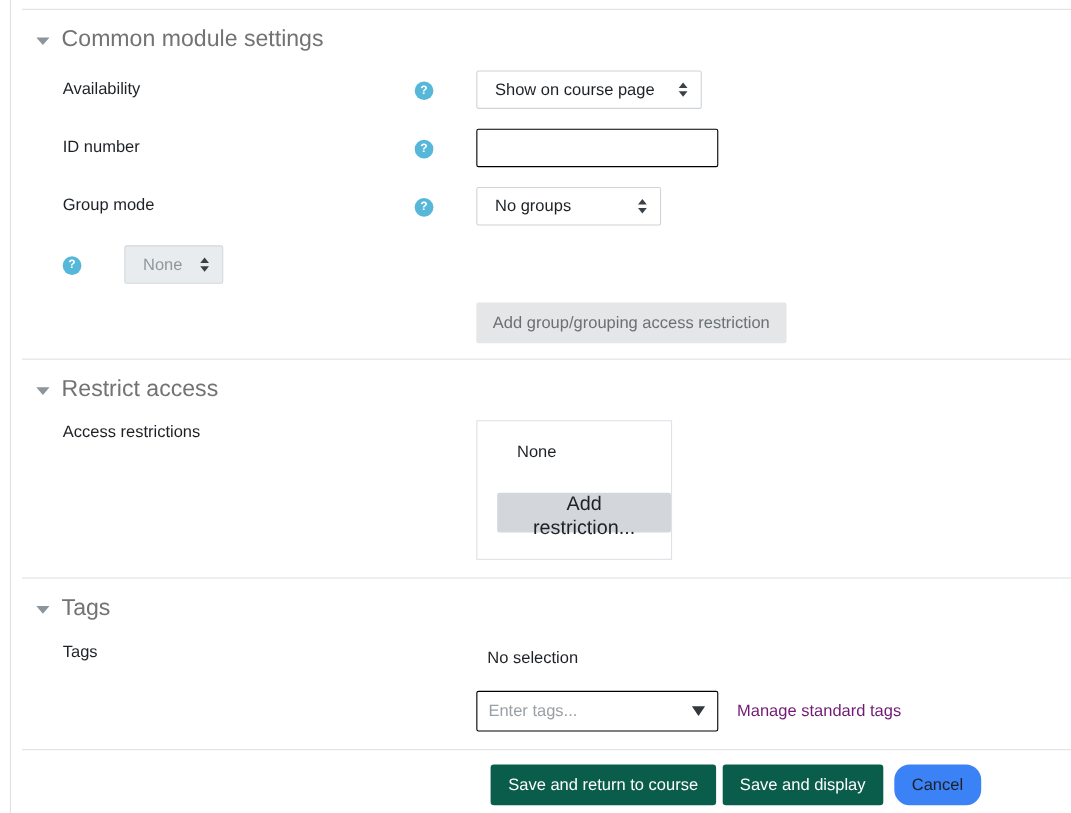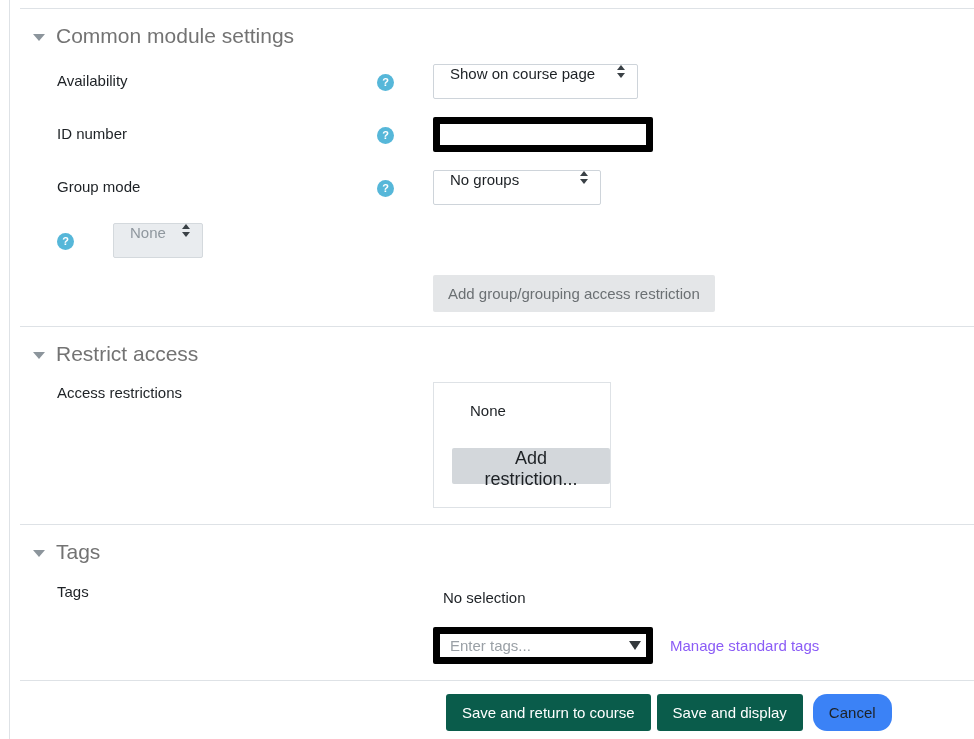--- a/index.html
+++ b/index.html
@@ -41,42 +41,42 @@
   .help-col { width: 56px; padding-top: 8px; }
   .help-icon {
     display: inline-flex; align-items: center; justify-content: center;
     width: 17px; height: 17px; border-radius: 50%;
     background: #56b7d9; color: #ffffff;
     font-size: 11px; font-weight: bold; cursor: pointer;
   }
   .help-icon::before { content: "?"; }
 
   .select-box {
-    display: flex; align-items: flex-start; justify-content: space-between;
+    display: flex; align-items: center; justify-content: space-between;
     height: 35px; padding: 0 12px 0 16px;
     border: 1px solid #ced4da; border-radius: 2px;
     background: #ffffff; font-size: 15px; color: #1d2125;
     cursor: pointer;
   }
   .select-box.disabled { background: #e9ecef; color: #8f979e; border-color: #d4d9dd; cursor: default; }
   .updown { display: flex; flex-direction: column; align-items: center; margin-left: 14px; }
   .updown .up {
     width: 0; height: 0;
     border-left: 4px solid transparent; border-right: 4px solid transparent;
     border-bottom: 5px solid #3a4146; margin-bottom: 3px;
   }
   .updown .down {
     width: 0; height: 0;
     border-left: 4px solid transparent; border-right: 4px solid transparent;
     border-top: 5px solid #3a4146;
   }
 
   .text-input {
     width: 220px; height: 35px;
-    border: 7px solid #000000; border-radius: 2px;
+    border: 1px solid #000000; border-radius: 2px;
     padding: 0 10px; font-size: 15px; color: #0c4a6e;
     font-family: "Liberation Sans", sans-serif;
     outline: none;
   }
   .text-input::placeholder { color: #9aa0a6; }
 
   .btn-muted {
     display: inline-block; border: none; border-radius: 2px;
     background: #e4e6e8; color: #6b7073;
     font-size: 15px; height: 37px; padding: 0 15px;
@@ -103,21 +103,21 @@
   .tags-combo { position: relative; width: 220px; }
   .tags-combo .text-input { width: 220px; height: 37px; padding-right: 32px; }
   .dropdown-arrow-icon {
     position: absolute; right: 12px; top: 14px;
     width: 0; height: 0;
     border-left: 6px solid transparent; border-right: 6px solid transparent;
     border-top: 9px solid #33383c;
     pointer-events: none;
   }
   .manage-link {
-    margin-left: 17px; font-size: 15px; color: #8b5cf6;
+    margin-left: 17px; font-size: 15px; color: #701a75;
     text-decoration: none; cursor: pointer;
   }
 
   .footer {
     border-top: 1px solid #dee2e6;
     padding: 13px 0 0 426px;
     display: flex; align-items: center;
   }
   .btn-primary {
     border: none; border-radius: 3px;

